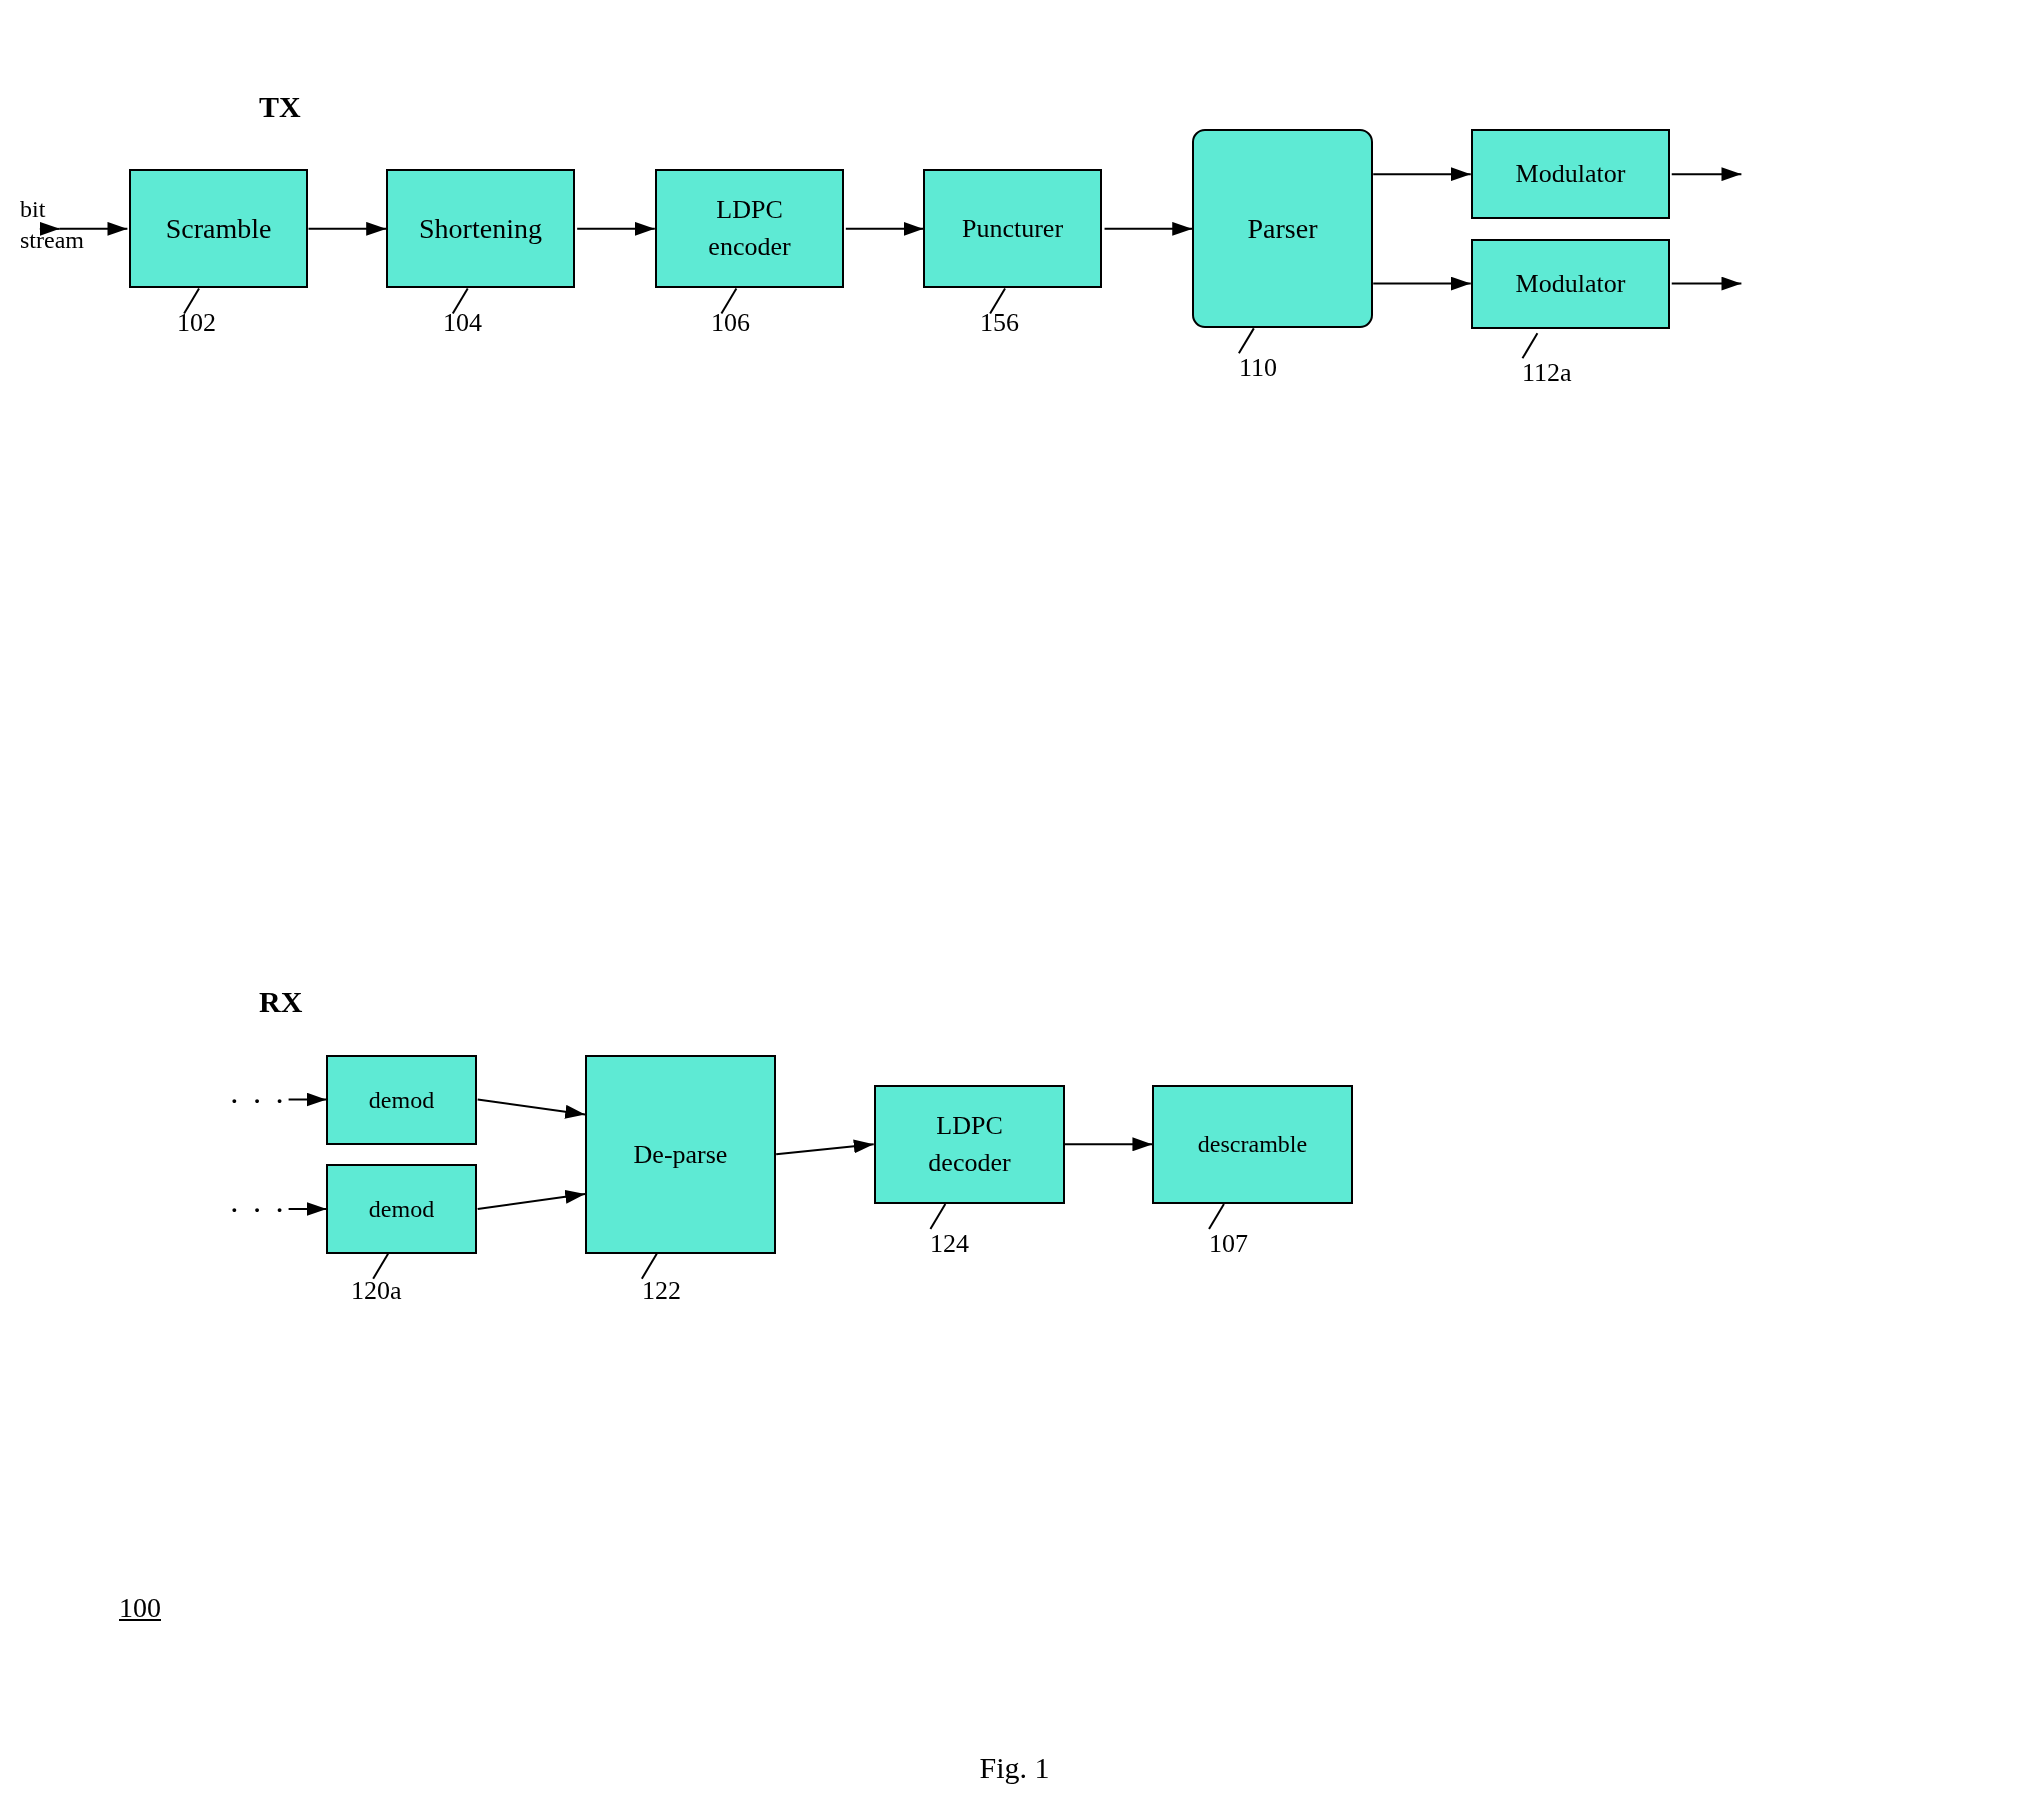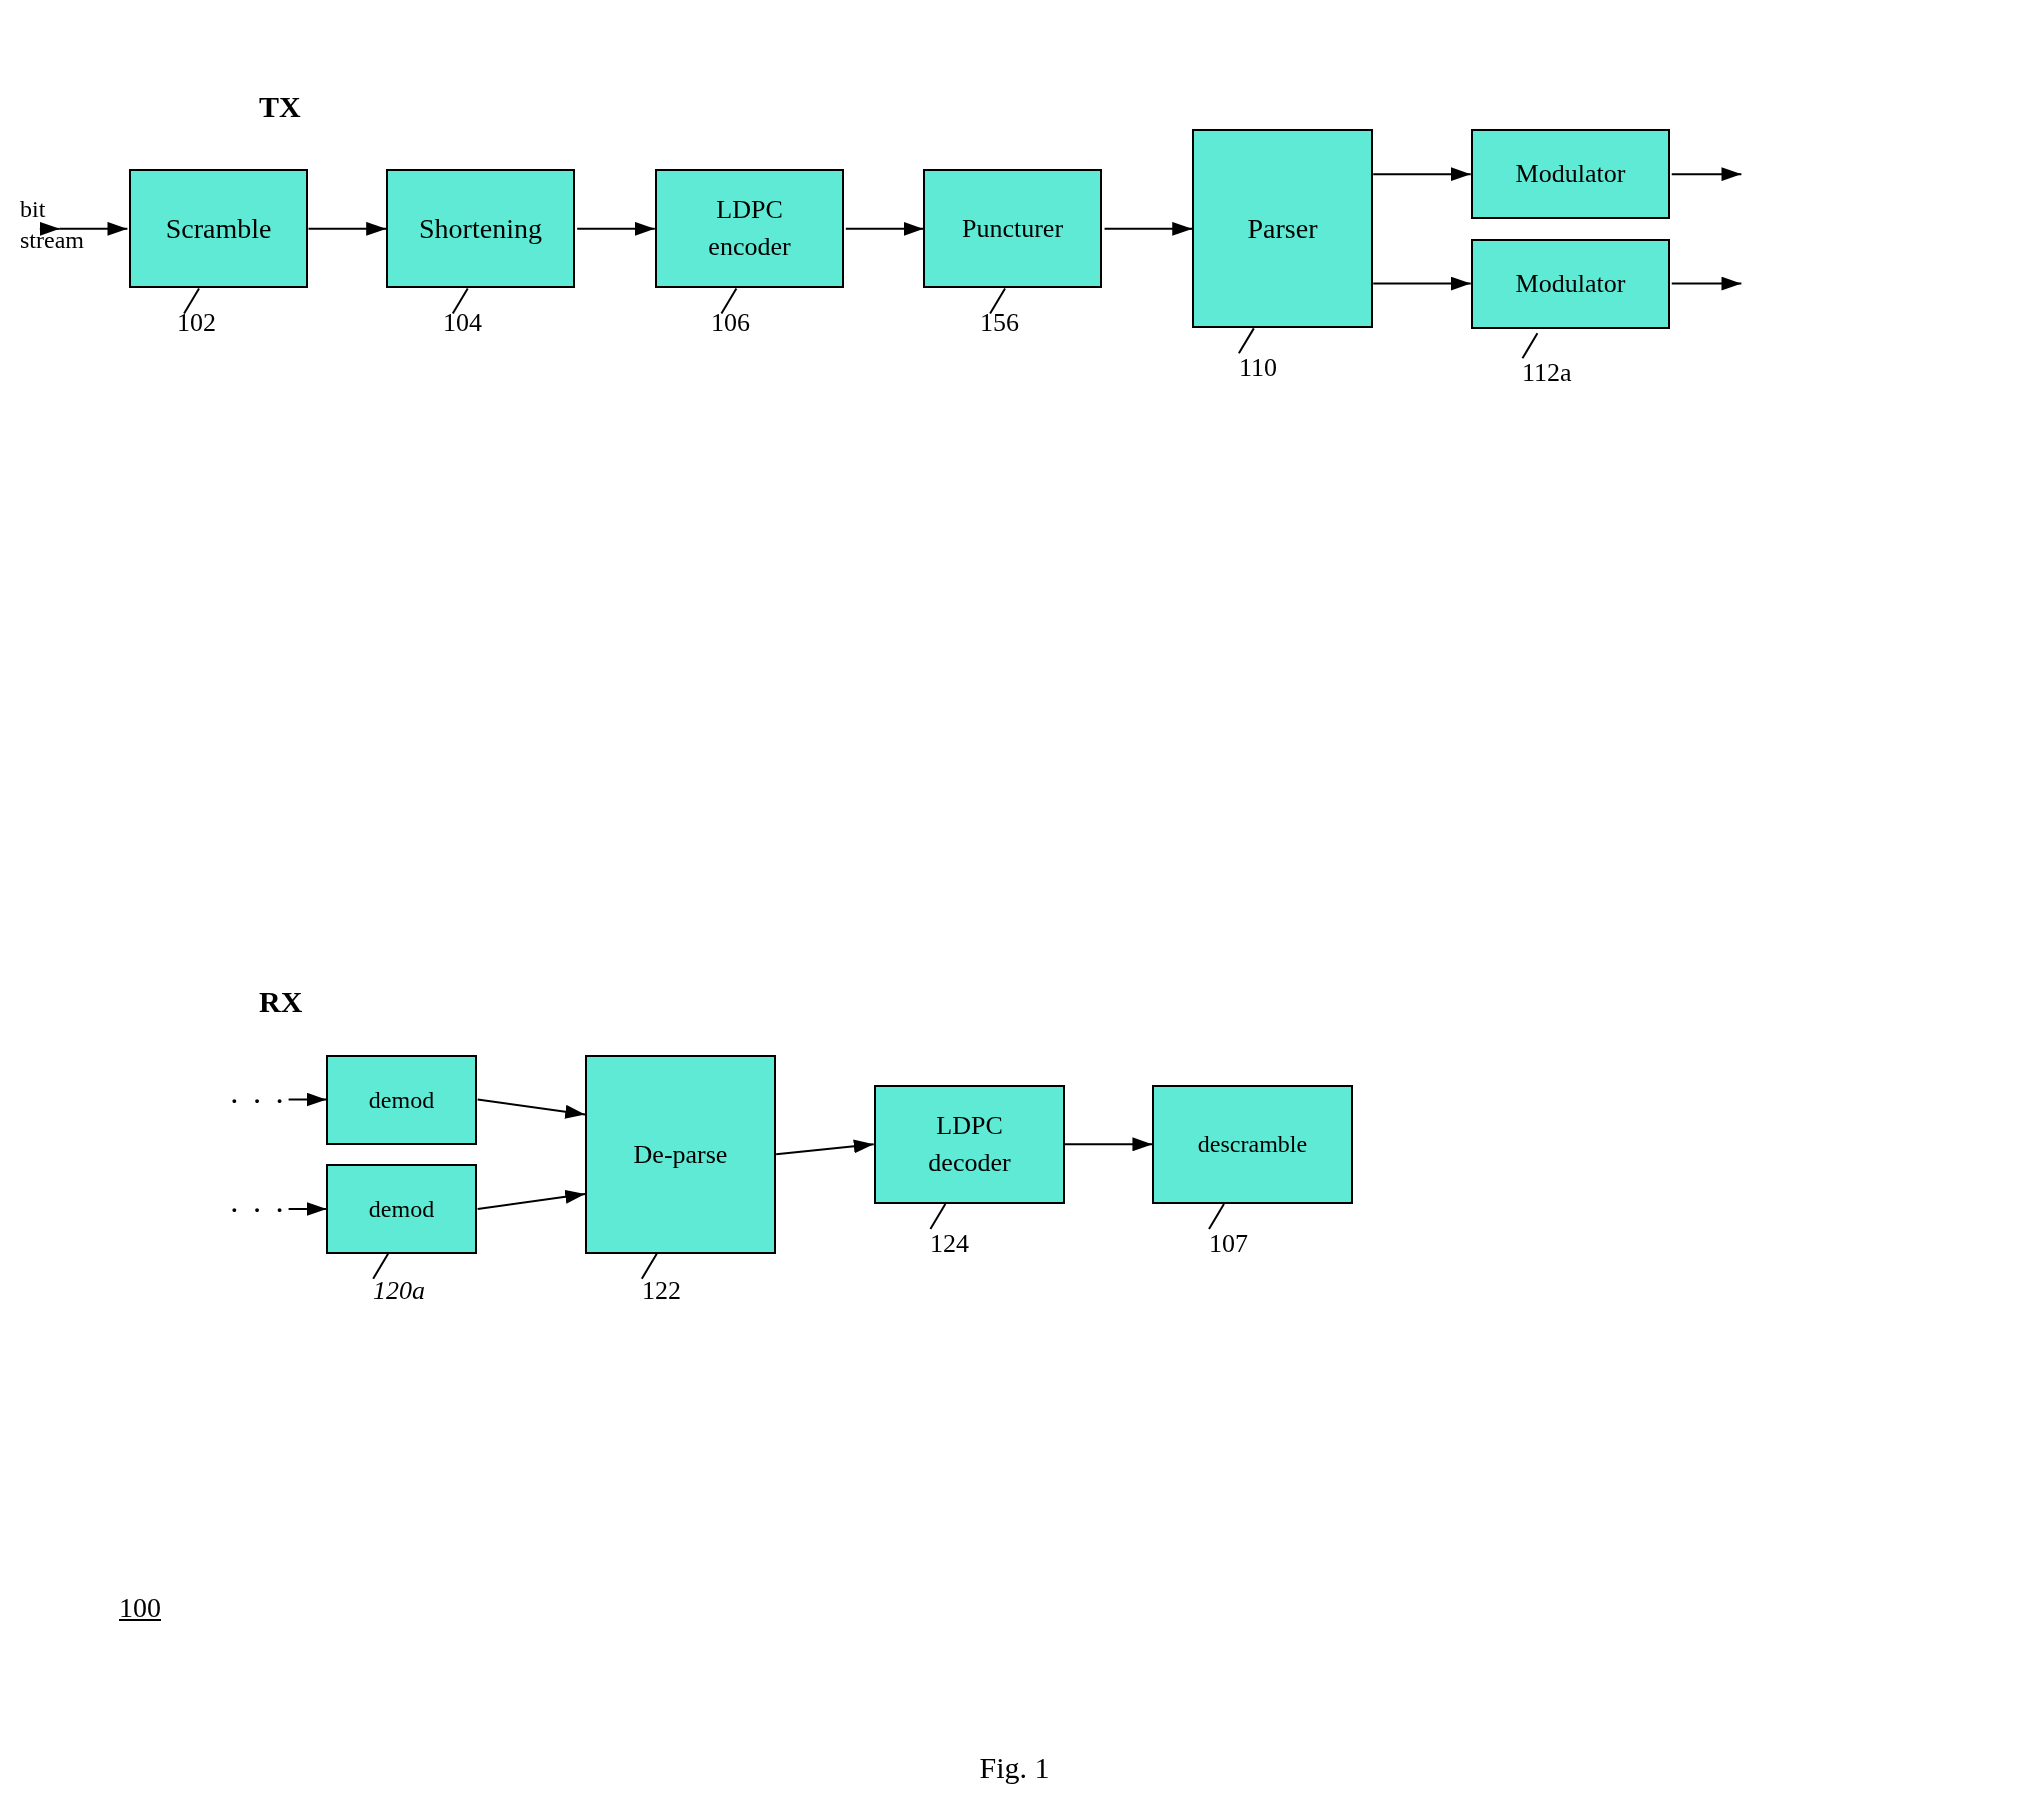--- a/index.html
+++ b/index.html
@@ -144,21 +144,21 @@
   <div class="block" style="left: 655px; top: 169px; width: 189px; height: 119px; font-size: 26px; line-height: 1.4;">
     <span>LDPC<br>encoder</span>
   </div>
   <div class="label" style="left: 711px; top: 308px;">106</div>
 
   <div class="block" style="left: 923px; top: 169px; width: 179px; height: 119px; font-size: 26px;">
     <span>Puncturer</span>
   </div>
   <div class="label" style="left: 980px; top: 308px;">156</div>
 
-  <div class="block" style="left: 1192px; top: 129px; width: 181px; height: 199px; font-size: 28px;">
+  <div class="block" style="left: 1192px; top: 129px; width: 181px; height: 199px; font-size: 28px; border-radius: 13px;">
     <span>Parser</span>
   </div>
   <div class="label" style="left: 1239px; top: 353px;">110</div>
 
   <div class="block" style="left: 1471px; top: 129px; width: 199px; height: 90px; font-size: 26px;">
     <span>Modulator</span>
   </div>
 
   <div class="block" style="left: 1471px; top: 239px; width: 199px; height: 90px; font-size: 26px;">
     <span>Modulator</span>
@@ -171,21 +171,21 @@
 
   <div class="label" style="left: 229px; top: 1192px; font-size: 32px; letter-spacing: 2px;">· · ·</div>
 
   <div class="block" style="left: 326px; top: 1055px; width: 151px; height: 90px; font-size: 24px;">
     <span>demod</span>
   </div>
 
   <div class="block" style="left: 326px; top: 1164px; width: 151px; height: 90px; font-size: 24px;">
     <span>demod</span>
   </div>
-  <div class="label" style="left: 373px; top: 1276px; font-style: italic;">120a</div>
+  <div class="label" style="left: 351px; top: 1276px;">120a</div>
 
   <div class="block" style="left: 585px; top: 1055px; width: 191px; height: 199px; font-size: 26px;">
     <span>De-parse</span>
   </div>
   <div class="label" style="left: 642px; top: 1276px;">122</div>
 
   <div class="block" style="left: 874px; top: 1085px; width: 191px; height: 119px; font-size: 26px; line-height: 1.4;">
     <span>LDPC<br>decoder</span>
   </div>
   <div class="label" style="left: 930px; top: 1229px;">124</div>

